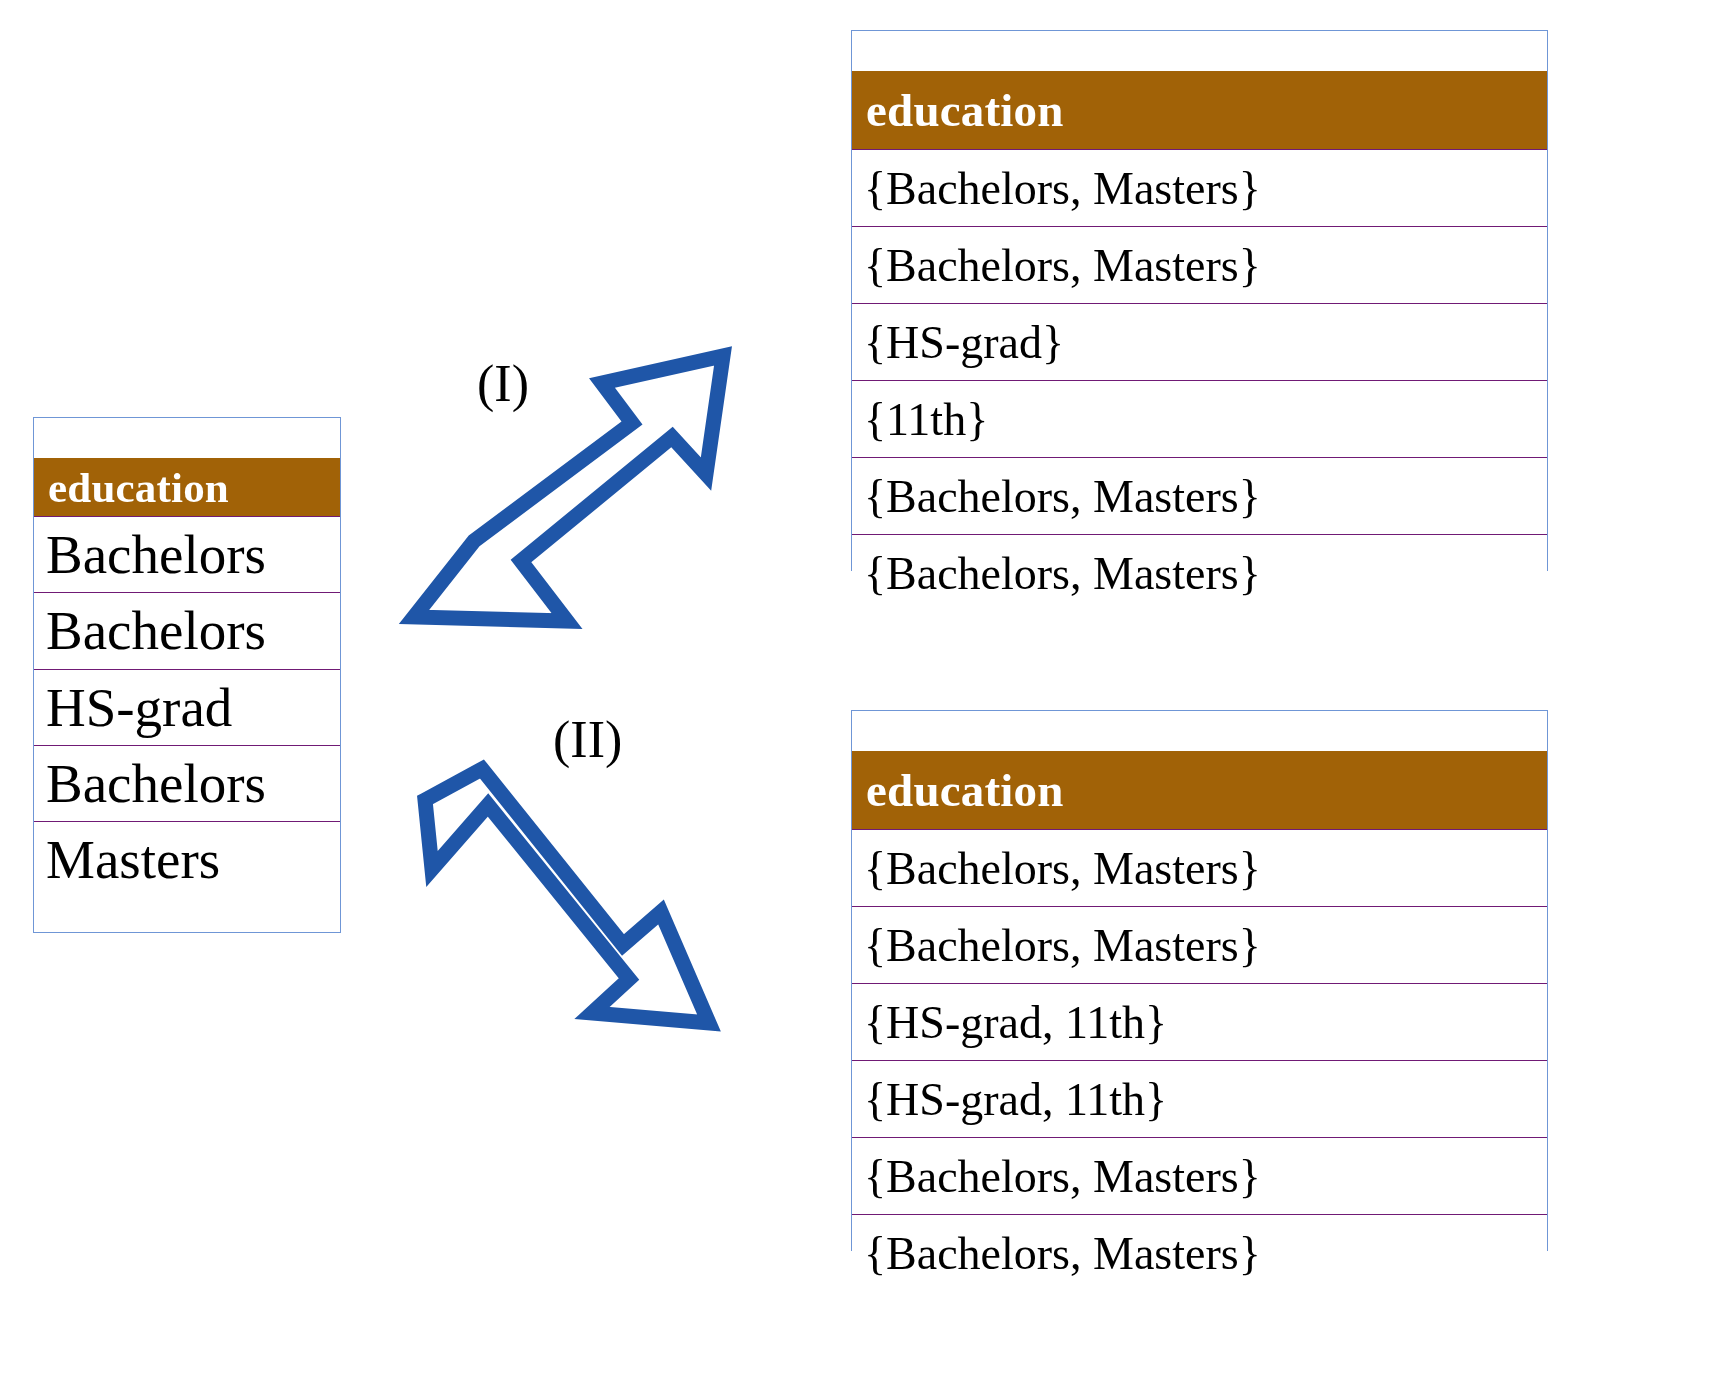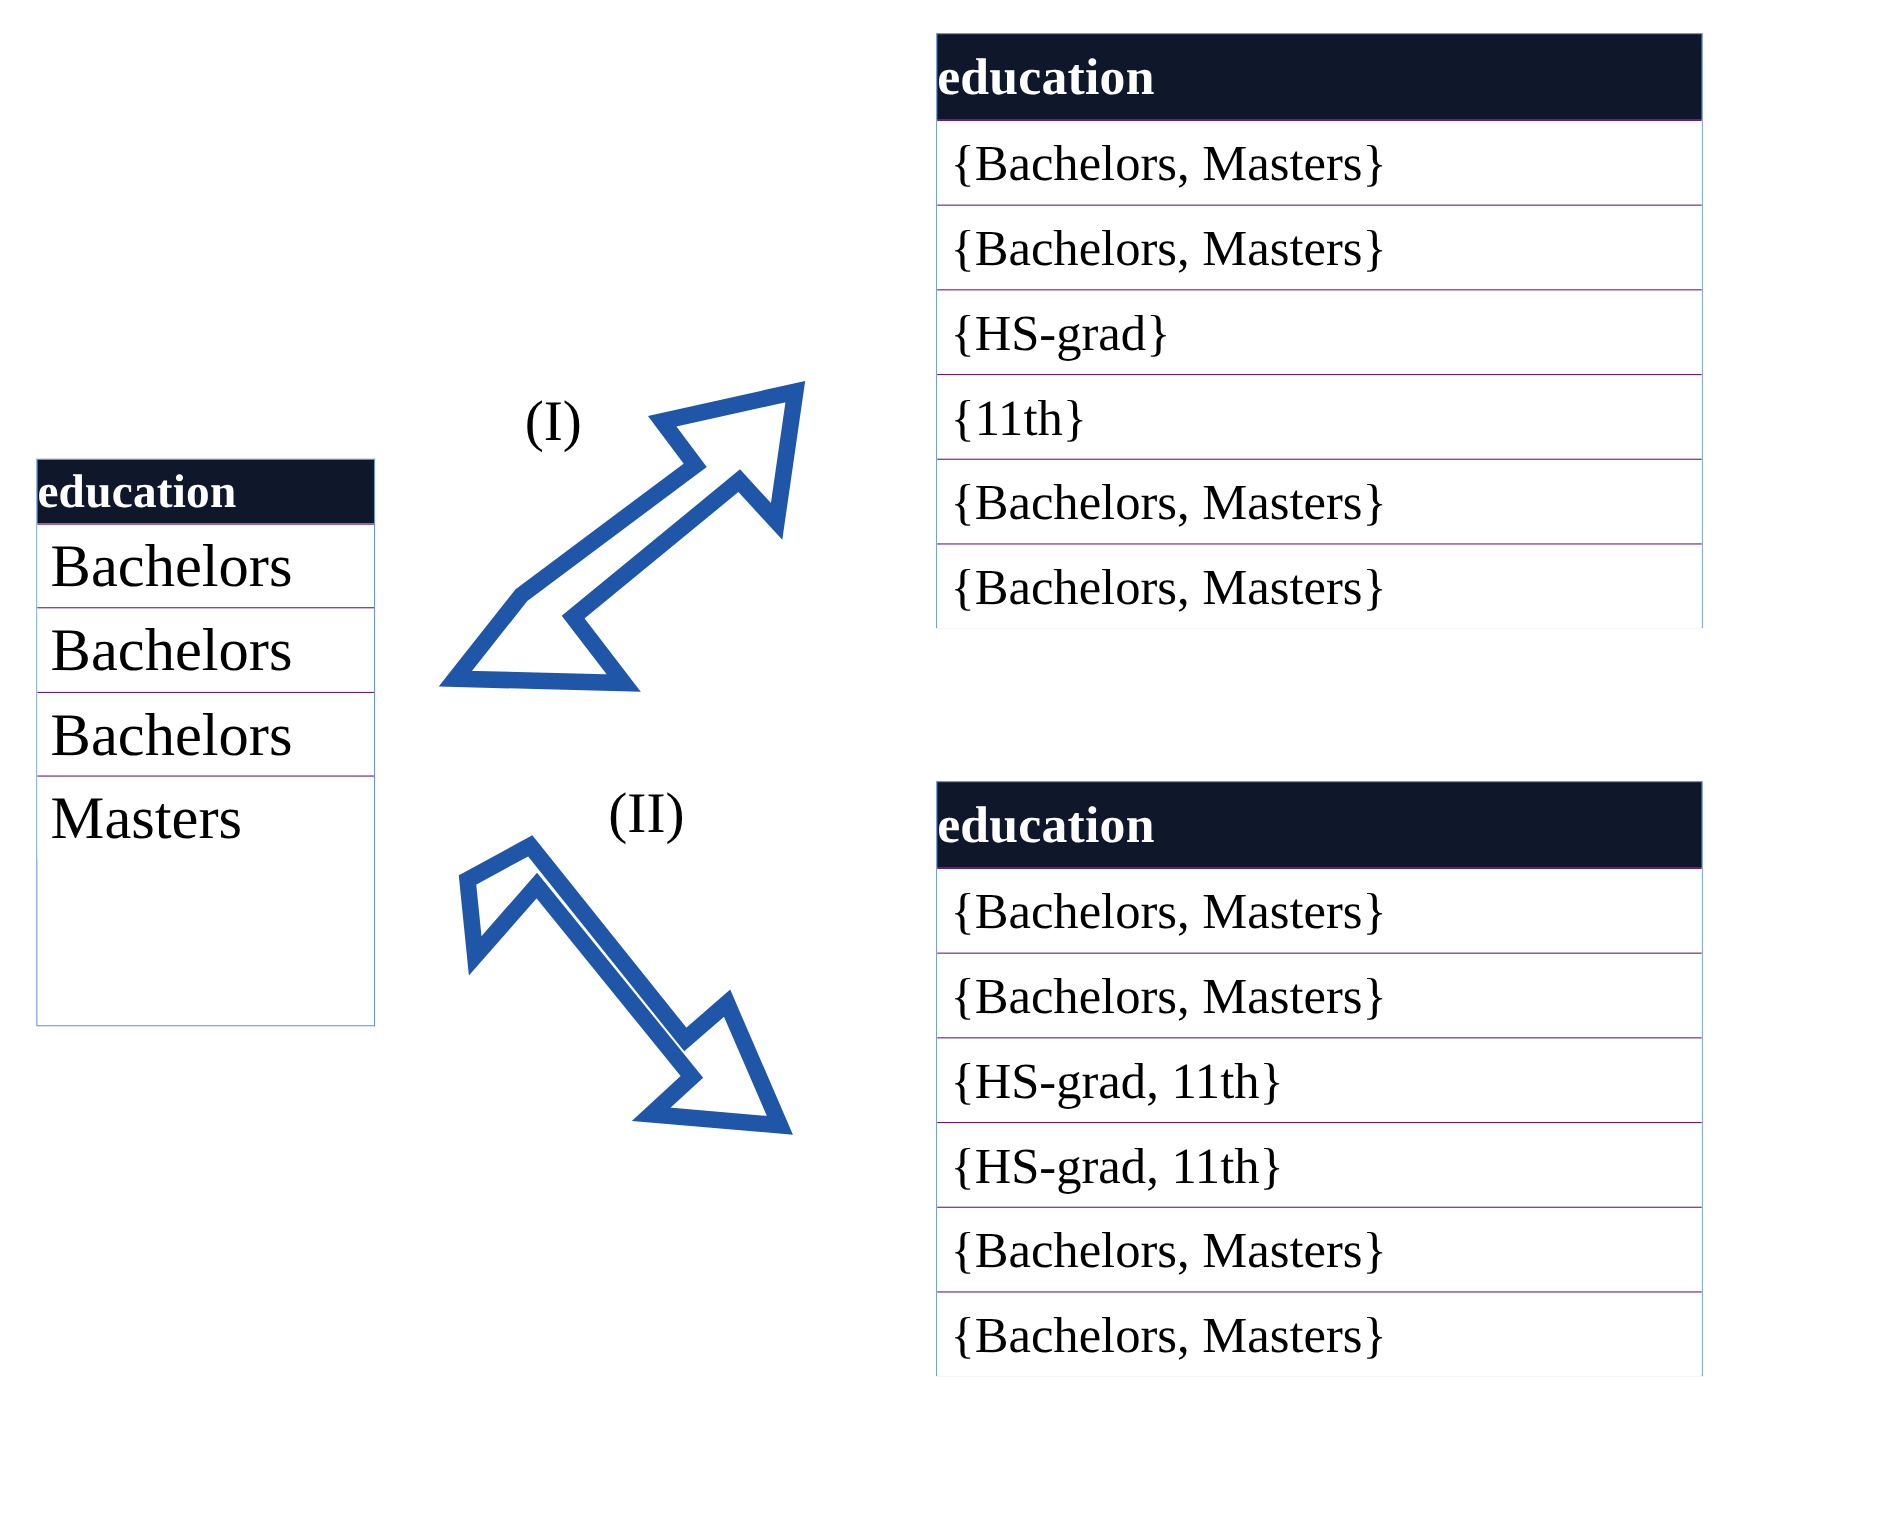--- a/index.html
+++ b/index.html
@@ -25,26 +25,28 @@
 
   
   .tbl {
     position: absolute;
     box-sizing: border-box;
     border: 1px solid #6f96d6;
     background: #ffffff;
   }
   .tbl .hdr {
     box-sizing: border-box;
-    background: #0f172a;
+    background: #a16207;
     color: #ffffff;
     font-weight: bold;
     display: flex;
     align-items: center;
+    padding-left: 14px;
     letter-spacing: 0.2px;
+    margin-top: 40px;
   }
   .tbl .row {
     box-sizing: border-box;
     border-top: 1px solid #701a75;
     color: #000000;
     display: flex;
     align-items: center;
     padding-left: 12px;
     background: #ffffff;
     white-space: nowrap;
@@ -111,20 +113,21 @@
 </style>
 </head>
 <body>
 
 <div class="canvas">
 
   <div class="tbl" id="table-left">
     <div class="hdr">education</div>
     <div class="row">Bachelors</div>
     <div class="row">Bachelors</div>
+    <div class="row">HS-grad</div>
     <div class="row">Bachelors</div>
     <div class="row">Masters</div>
   </div>
 
   <svg class="arrow-svg" id="arrow-up-wrap" viewBox="0 0 370 290">
     <path class="arrow-shape" d="M 14,272 L 74,196 L 232,78 L 202,38 L 323,11 L 306,129 L 272,92 L 121,216 L 167,276 Z"></path>
   </svg>
   <div class="arrow-label" id="label-i">(I)</div>
 
   <svg class="arrow-svg" id="arrow-down-wrap" viewBox="0 0 350 300">

